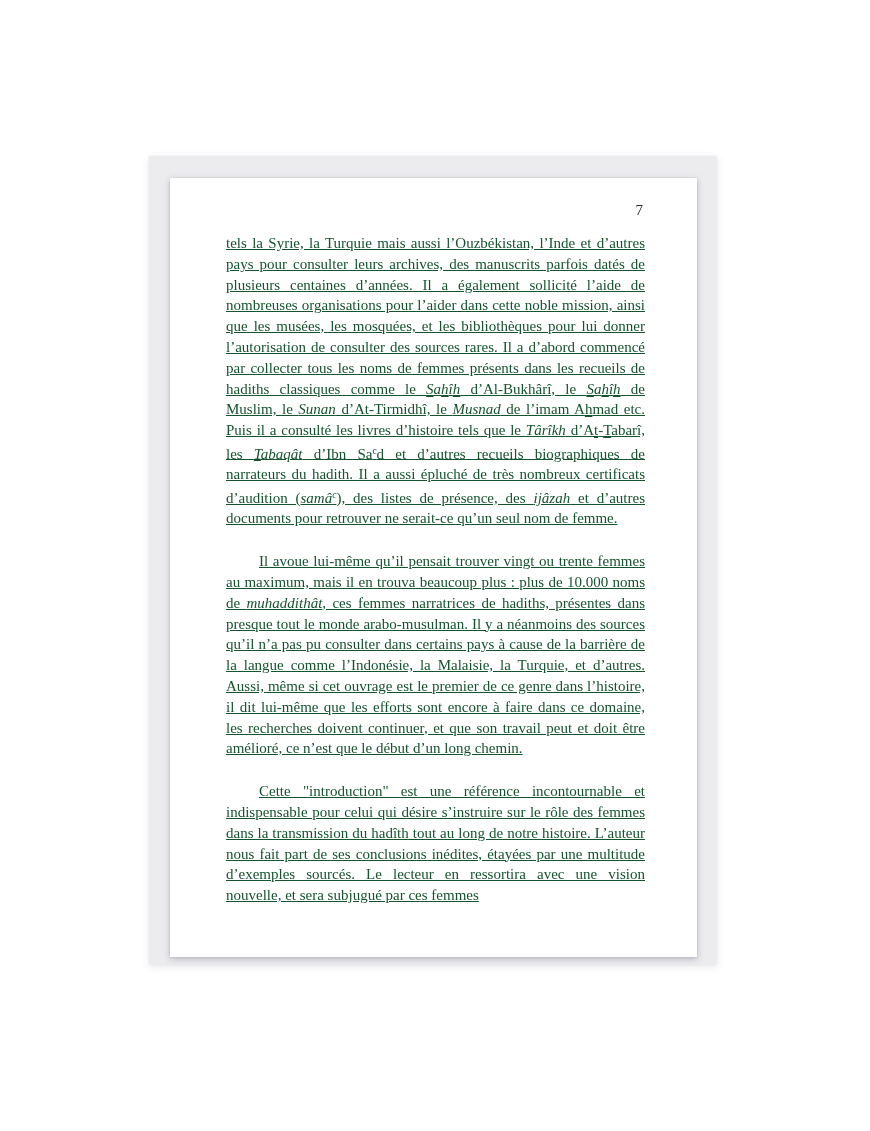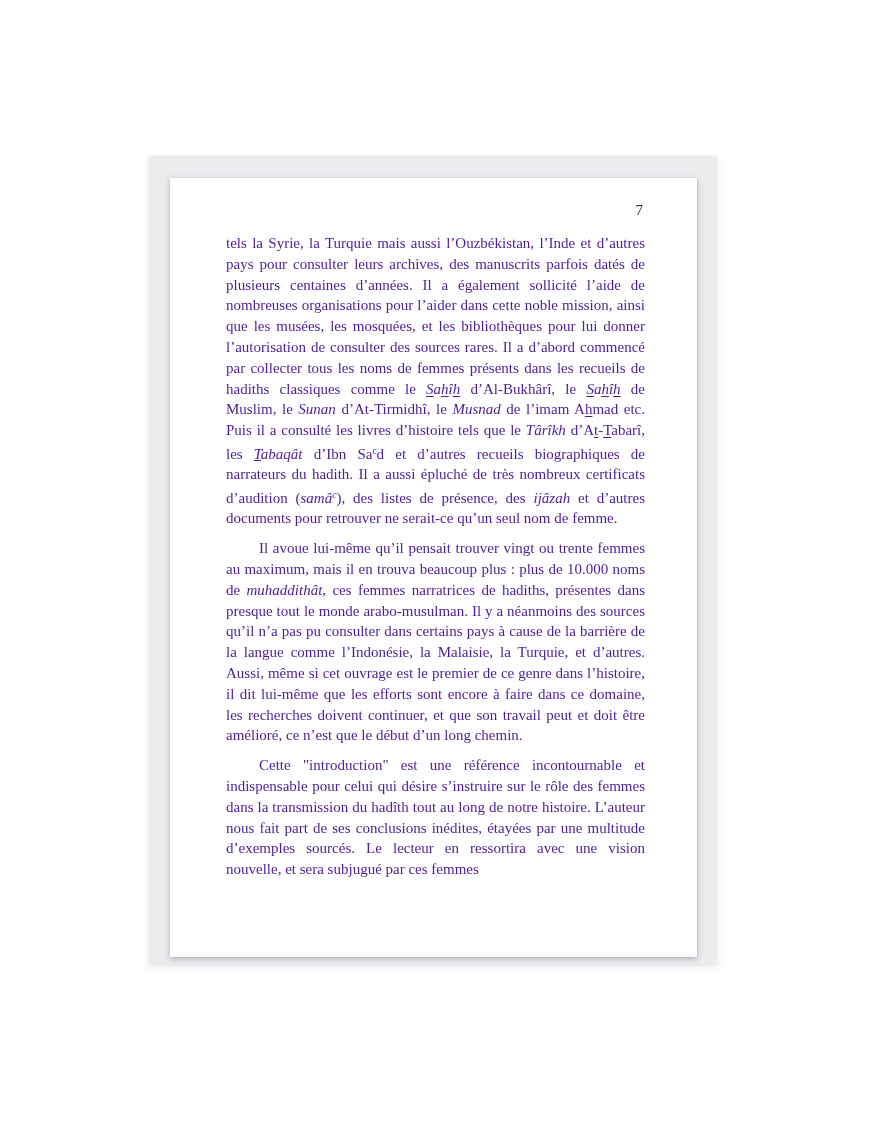--- a/index.html
+++ b/index.html
@@ -49,24 +49,25 @@
     font-size: 15px;
     line-height: 20px;
     margin: 0 2px 13px 0;
     color: #2a2a2a;
   }
   .page-text p {
     margin: 0;
     font-size: 15px;
     line-height: 20.8px;
     text-align: justify;
-    color: #4c1d95;
+    color: #14532d;
+    text-decoration: underline;
   }
   .page-text p + p {
-    margin-top: 9px;
+    margin-top: 22px;
   }
   .page-text p.indent {
     text-indent: 33px;
   }
   .it { font-style: italic; }
   .ul {
     text-decoration: underline;
     text-underline-offset: 2px;
     text-decoration-thickness: 1px;
   }

